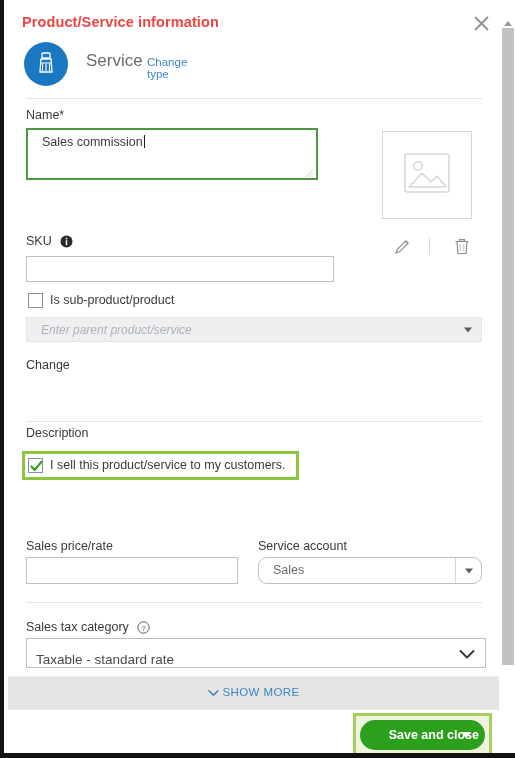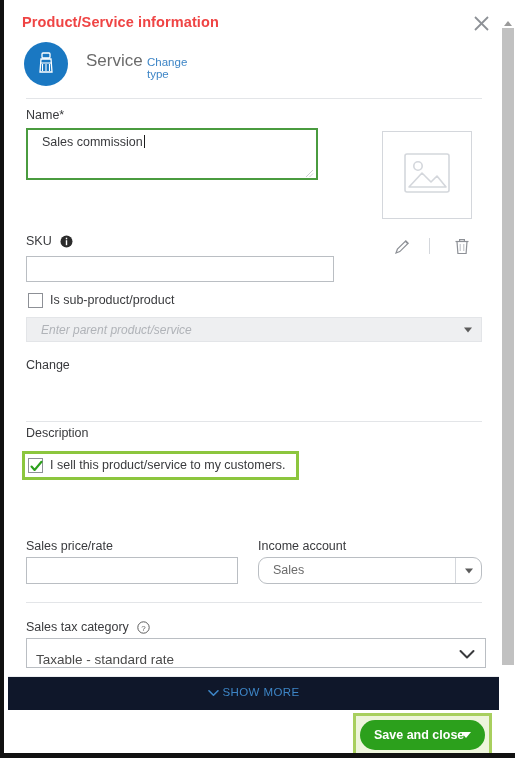--- a/index.html
+++ b/index.html
@@ -236,21 +236,21 @@
   }
   .chev-big {
     position: absolute; right: 10px; top: 9px;
   }
 
   
   .show-more-bar {
     position: absolute;
     left: 0; top: 676px;
     width: 491px; height: 34px;
-    background: #0f172a;
+    background: #e5e5e5;
     border-top: 1px solid #eceef1;
   }
   .show-more {
     position: absolute;
     left: 50%; top: 9px;
     transform: translateX(-50%);
     font-size: 11.5px;
     color: #3d85c6;
     letter-spacing: .4px;
     cursor: pointer;
@@ -280,21 +280,21 @@
     position: relative;
     width: 125px; height: 30px;
     border-radius: 16px;
     background: #2ca01c;
     border: none;
     color: #ffffff;
     font-size: 12.5px;
     font-weight: bold;
     font-family: "Liberation Sans", sans-serif;
     cursor: pointer;
-    text-align: left;
+    text-align: right;
     padding-left: 14px;
   }
   .save-btn .btn-caret {
     position: absolute;
     right: 14px; top: 50%;
     transform: translateY(-50%);
     width: 0; height: 0;
     border-left: 5px solid transparent;
     border-right: 5px solid transparent;
     border-top: 6px solid #ffffff;
@@ -416,21 +416,21 @@
         </svg>
       </div>
       <div class="cb-label sell-cb-label">I sell this product/service to my customers.</div>
 
 
       <div class="label price-label">Sales price/rate</div>
       <div class="field price-field">
         <span class="val"></span>
       </div>
 
-      <div class="label income-label">Income account</div>
+      <div class="label income-label">Service account</div>
       <div class="field income-field">
         <span class="val">Sales</span>
         <span class="drop-caret">
             <i></i>
           </span>
       </div>
 
       <div class="divider" style="left:18px; top:566px; width:456px;"></div>
 
       <div class="label tax-label">Sales tax category</div>

